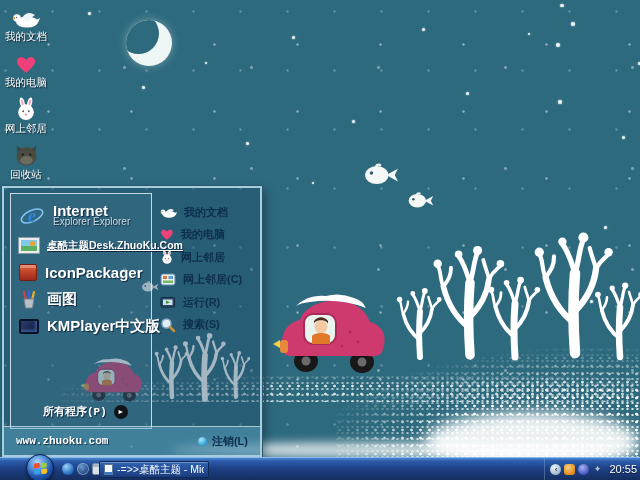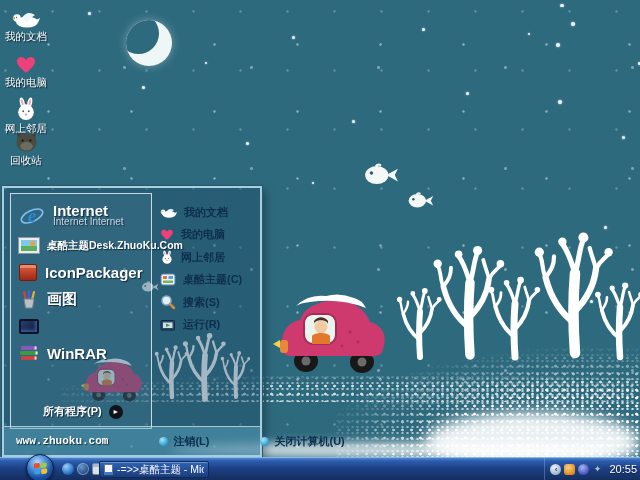--- a/index.html
+++ b/index.html
@@ -47,23 +47,23 @@
     background:rgba(30,75,105,.40); border:2px solid #a7cede;
     box-shadow:0 0 0 1px #2b586e, 3px 4px 9px rgba(0,10,25,.38); z-index:10; }
   .menu-left { position:absolute; left:6px; top:5px; width:142px; height:236px;
     background:rgba(140,190,215,.10); border:1px solid rgba(238,248,252,.8); padding:5px 0 0 5px; }
   .mitem { display:flex; align-items:center; height:27px; gap:8px; cursor:pointer; padding-left:3px; }
   .mitem-2l { height:33px; }
   .ico { flex:none; display:flex; align-items:center; justify-content:center; }
   .mtxt { display:flex; flex-direction:column; line-height:11px; }
   .l1 { font-size:15px; font-weight:bold; color:#fff; text-shadow:1px 1px 1px rgba(8,30,48,.85); white-space:nowrap; }
   .l2 { font-size:10px; color:#c9d6de; text-shadow:1px 1px 1px rgba(8,30,48,.7); }
-  .ul { }
+  .ul { text-decoration:underline; }
   .all-programs { position:absolute; left:32px; bottom:9px; display:flex; align-items:center; gap:7px; cursor:pointer; }
-  .ap-label { font-size:11px; font-weight:bold; color:#fff; text-shadow:1px 1px 1px rgba(8,30,48,.85); }
+  .ap-label { font-size:11px; font-weight:bold; color:#fff; text-shadow:1px 1px 1px rgba(8,30,48,.85);font-family:Liberation Mono, monospace; }
   .circle-arrow { width:14px; height:14px; border-radius:50%; background:#101418; color:#fff;
     font-size:7px; display:flex; align-items:center; justify-content:center; }
   .menu-right { position:absolute; left:153px; top:13px; width:104px; }
   .ritem { position:relative; display:flex; align-items:center; height:22.5px; gap:7px; cursor:pointer; padding-left:3px; }
   .rlabel { font-size:11px; font-weight:bold; color:#0d2e4e; white-space:nowrap; }
   .submenu-arrow { position:absolute; right:-2px; font-size:8px; color:#0d2e4e; }
   .menu-footer { position:absolute; left:0; right:0; bottom:0; height:29px;
     background:rgba(95,170,200,.45); border-top:1px solid rgba(255,255,255,.55);
     display:flex; align-items:center; padding:0 12px;gap:37px; }
   .site { flex:1; font-family:"Liberation Mono","DejaVu Sans Mono",monospace; font-size:11px;
@@ -266,42 +266,42 @@
     <div class="dlabel">我的电脑</div>
   </div>
   <div class="dicon" style="top:95px">
     <div class="dimg">
         <svg width="24" height="25" viewBox="0 0 26 26">
           <use href="#bunny"></use>
         </svg>
       </div>
     <div class="dlabel">网上邻居</div>
   </div>
-  <div class="dicon" style="top:127px">
+  <div class="dicon" style="top:141px">
     <div class="dimg">
         <svg width="25" height="23" viewBox="0 0 26 24">
           <use href="#cat"></use>
         </svg>
       </div>
     <div class="dlabel">回收站</div>
   </div>
 
   <div class="start-menu">
     <div class="menu-left">
 
       <div class="mitem mitem-2l">
         <span class="ico">
           <svg width="26" height="26" viewBox="0 0 26 26">
             <ellipse cx="13" cy="13" rx="11.5" ry="5.5" transform="rotate(-25 13 13)" fill="none" stroke="#7fc0f0" stroke-width="1.6"></ellipse>
             <text x="13" y="19" font-size="19" font-style="italic" font-weight="bold" font-family="Liberation Serif,serif" fill="#2f86d8" text-anchor="middle">e</text>
           </svg>
         </span>
         <span class="mtxt">
           <span class="l1">Internet</span>
-          <span class="l2">Internet Internet</span>
+          <span class="l2">Explorer Explorer</span>
         </span>
       </div>
 
       <div class="mitem">
         <span class="ico">
             <span class="pic-frame">
               <span class="pic-sun"></span>
             </span>
           </span>
         <span class="l1 ul" style="font-size:10.5px">桌酷主题Desk.ZhuoKu.Com</span>
@@ -323,35 +323,23 @@
             <path d="M5 10 L15 10 L13.5 19 L6.5 19 Z" fill="#b8c0c8" stroke="#788088" stroke-width="1"></path>
           </svg>
         </span>
         <span class="l1">画图</span>
       </div>
 
       <div class="mitem">
         <span class="ico">
             <span class="kmp"></span>
           </span>
-      </div>
-
-      <div class="mitem">
-        <span class="ico">
-          <svg width="20" height="17" viewBox="0 0 20 17">
-            <rect x="2" y="1" width="16" height="4" rx="1" fill="#8858c0"></rect>
-              <rect x="15.5" y="1.5" width="2" height="3" fill="#e8e0f4"></rect>
-            <rect x="1" y="6" width="18" height="4" rx="1" fill="#3f9a3f"></rect>
-              <rect x="16.5" y="6.5" width="2" height="3" fill="#dff0df"></rect>
-            <rect x="2" y="11" width="16" height="4" rx="1" fill="#c84444"></rect>
-              <rect x="15.5" y="11.5" width="2" height="3" fill="#f4dede"></rect>
-          </svg>
-        </span>
-        <span class="l1">WinRAR</span>
-      </div>
+        <span class="l1">KMPlayer中文版</span>
+      </div>
+
 
 
       <div class="all-programs">
         <span class="ap-label">所有程序(P)</span>
         <span class="circle-arrow">►</span>
       </div>
     </div>
 
     <div class="menu-right">
       <div class="ritem">
@@ -380,52 +368,48 @@
       </div>
       <div class="ritem">
         <span class="ico">
           <svg width="16" height="15" viewBox="0 0 16 15">
             <rect x="1" y="2" width="14" height="11" rx="2" fill="#e8f0f8" stroke="#6888a8" stroke-width="1"></rect>
             <rect x="3" y="4" width="4" height="3" fill="#e07830"></rect>
             <rect x="8.5" y="4" width="4.5" height="3" fill="#58a0d8"></rect>
             <rect x="3" y="8.5" width="10" height="2.5" fill="#78b858"></rect>
           </svg>
         </span>
-        <span class="rlabel">桌酷主题(C)</span>
-      </div>
-      <div class="ritem">
-        <span class="ico">
-          <svg width="16" height="16" viewBox="0 0 16 16">
-            <circle cx="6.5" cy="6.5" r="4.5" fill="#e0f0f8" stroke="#88aac8" stroke-width="1.5"></circle>
-            <line x1="10" y1="10" x2="14" y2="14" stroke="#c89040" stroke-width="2.5" stroke-linecap="round"></line>
-          </svg>
-        </span>
-        <span class="rlabel">搜索(S)</span>
+        <span class="rlabel">网上邻居(C)</span>
       </div>
       <div class="ritem">
         <span class="ico">
           <svg width="16" height="14" viewBox="0 0 16 14">
             <rect x="1" y="2.5" width="13.5" height="9.5" rx="1" fill="#2a4a6a" stroke="#14283c" stroke-width="1"></rect>
             <rect x="3" y="4.5" width="9.5" height="5.5" fill="#cfe0ec"></rect>
             <path d="M6 5.5 L10 7.2 L6 9 Z" fill="#3a9a3a"></path>
           </svg>
         </span>
         <span class="rlabel">运行(R)</span>
       </div>
+      <div class="ritem">
+        <span class="ico">
+          <svg width="16" height="16" viewBox="0 0 16 16">
+            <circle cx="6.5" cy="6.5" r="4.5" fill="#e0f0f8" stroke="#88aac8" stroke-width="1.5"></circle>
+            <line x1="10" y1="10" x2="14" y2="14" stroke="#c89040" stroke-width="2.5" stroke-linecap="round"></line>
+          </svg>
+        </span>
+        <span class="rlabel">搜索(S)</span>
+      </div>
     </div>
 
     <div class="menu-footer">
       <span class="site">www.zhuoku.com</span>
       <span class="foot-btn">
         <span class="fdot"></span>
         <span>注销(L)</span>
-      </span>
-      <span class="foot-btn">
-        <span class="fdot"></span>
-        <span>关闭计算机(U)</span>
       </span>
     </div>
   </div>
 
   <div class="taskbar">
     <div class="start-orb">
       <span class="flag">
         <span class="f1"></span>
           <span class="f2"></span>
           <span class="f3"></span>

